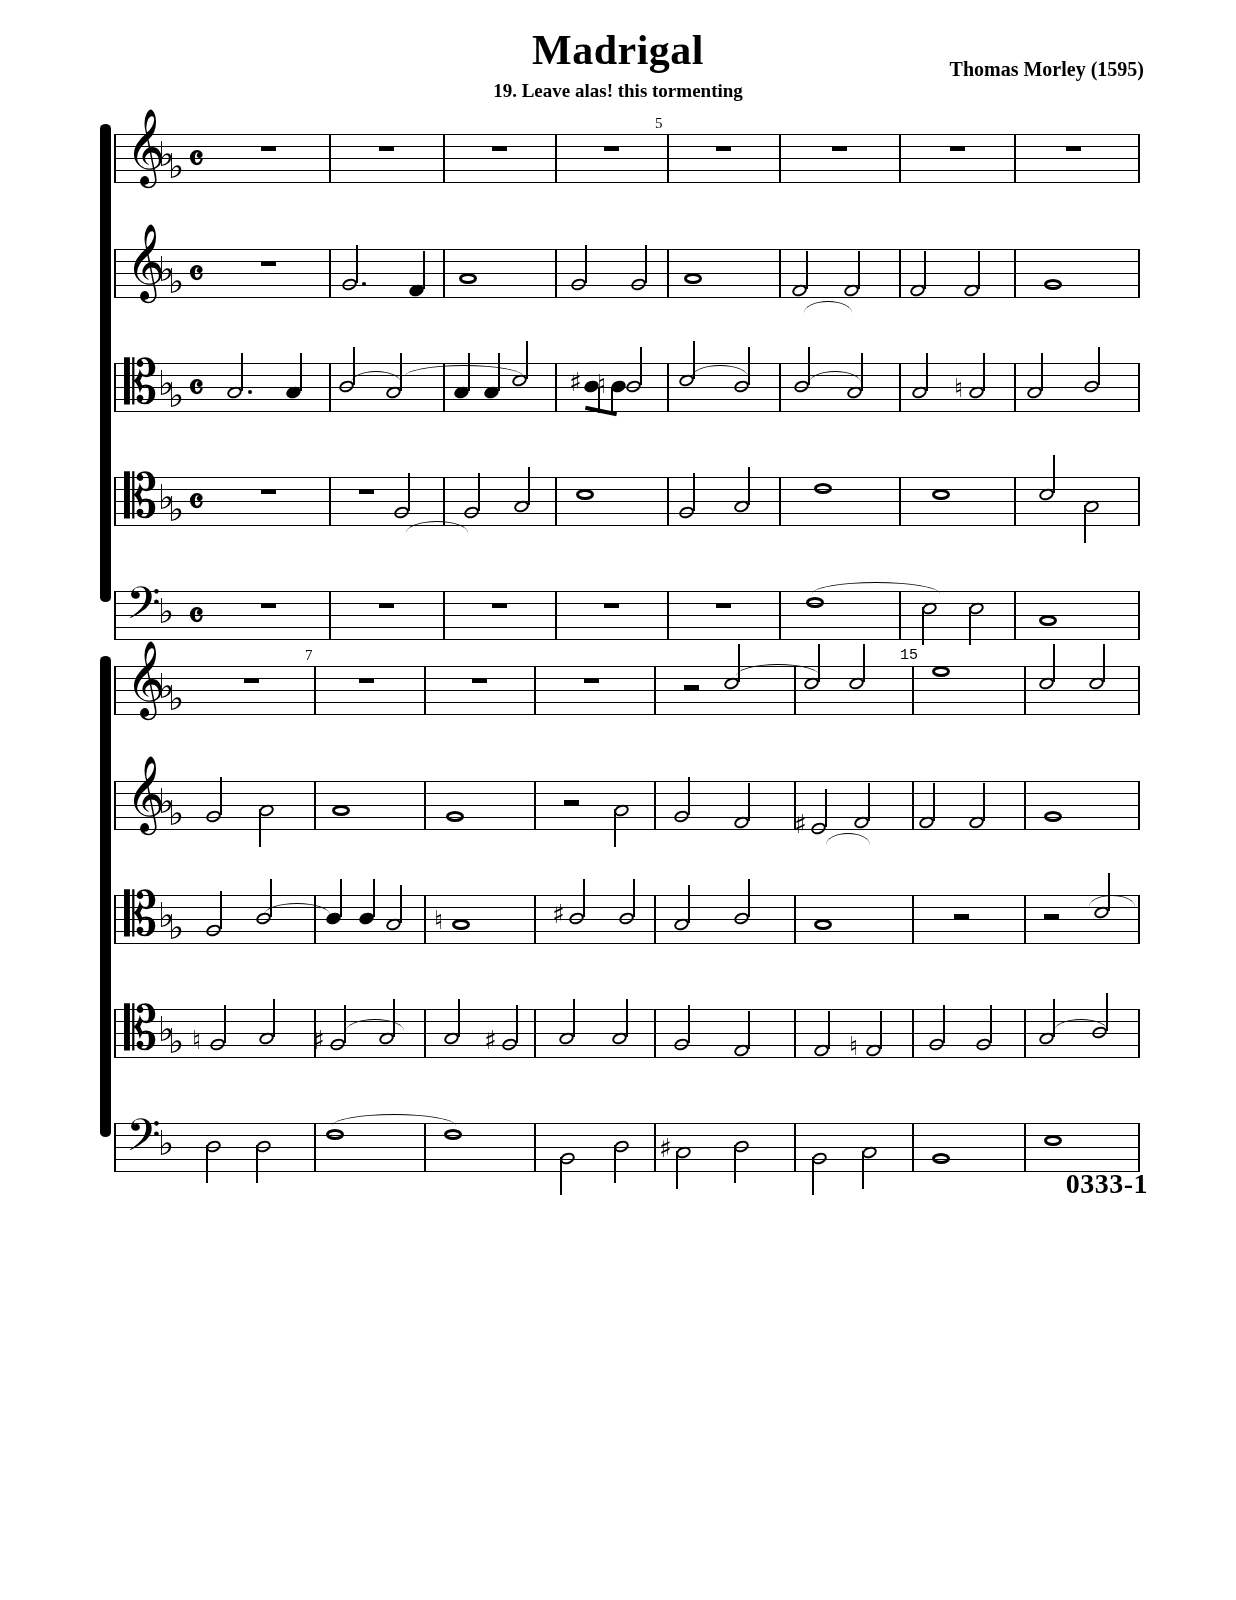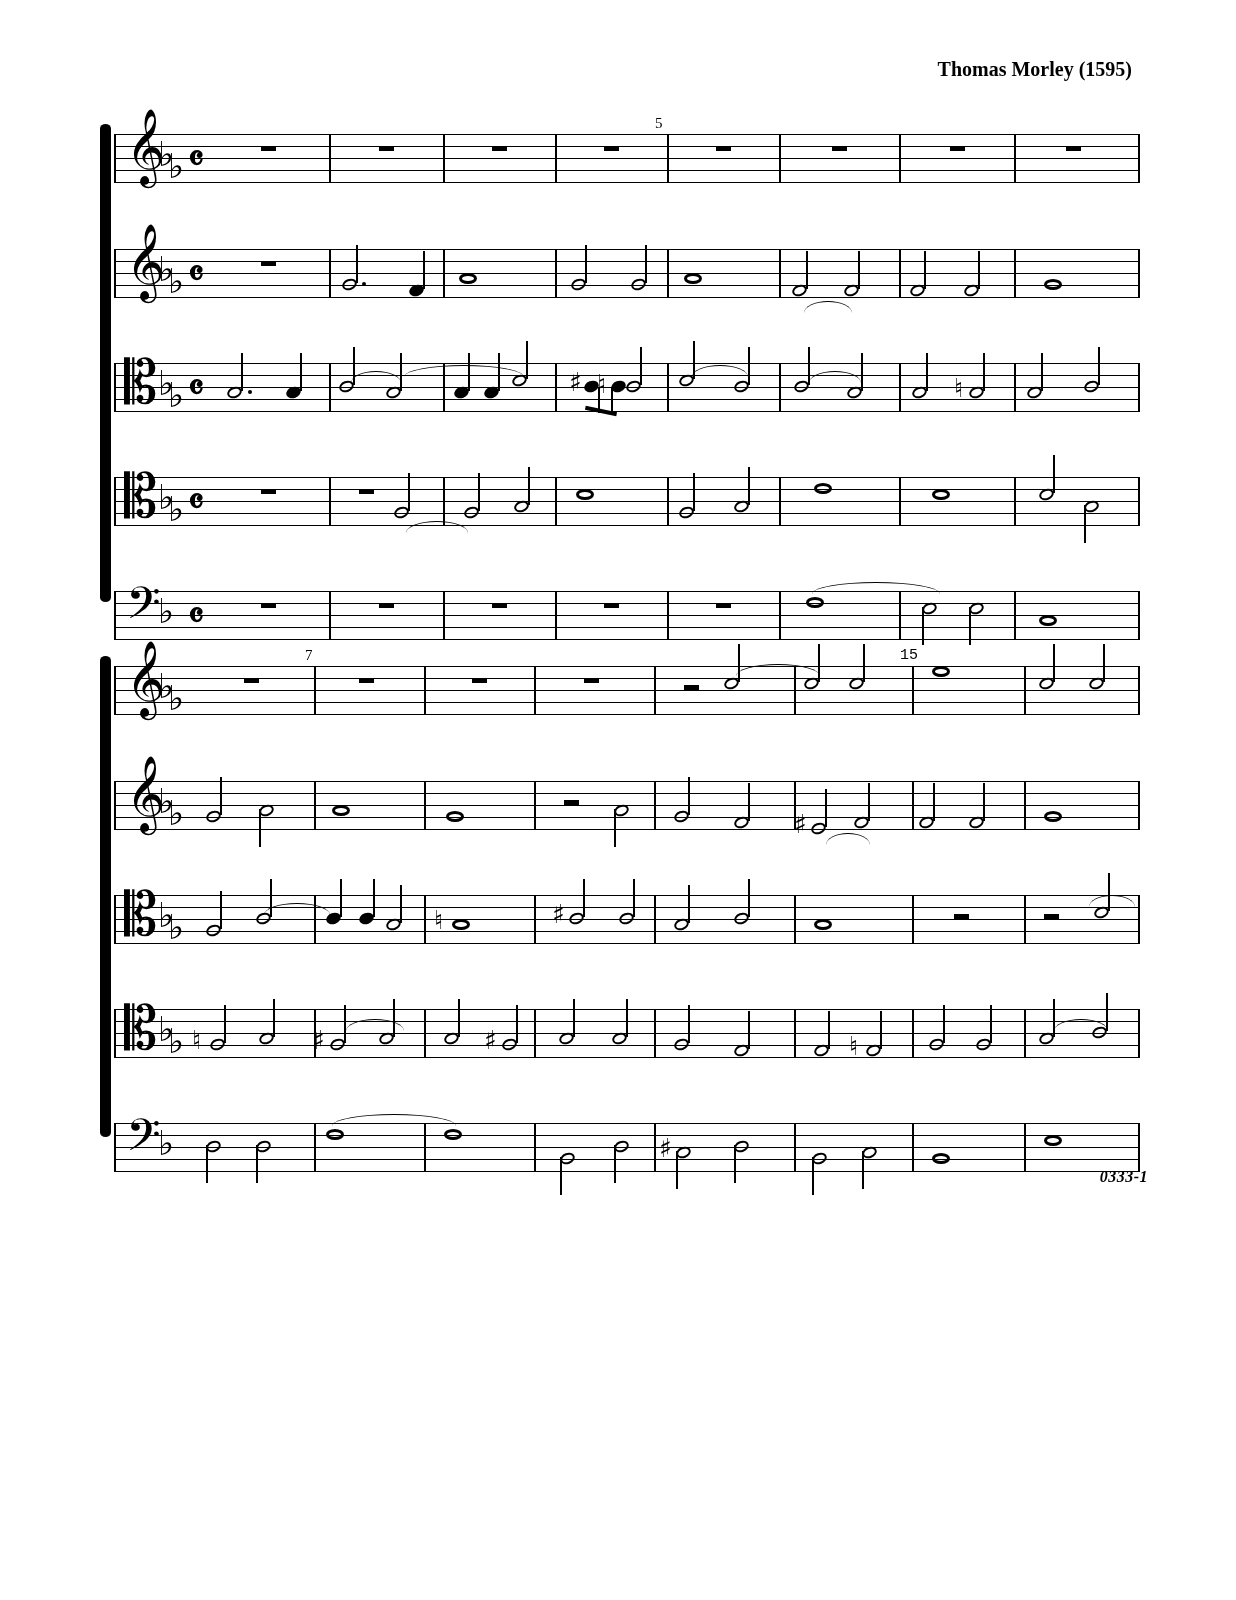--- a/index.html
+++ b/index.html
@@ -35,32 +35,31 @@
   .subtitle {
     position: absolute;
     left: 0; top: 80px;
     width: 1236px;
     text-align: center;
     font-size: 19px;
     font-weight: bold;
   }
   .composer {
     position: absolute;
-    right: 104px; top: 58px;
+    right: 92px; top: 58px;
     font-size: 20px;
     font-weight: bold;
     white-space: nowrap;
   }
   .plate {
     position: absolute;
     right: 88px; top: 1168px;
-    font-size: 16px;
+    font-size: 28px;
     font-weight: bold;
     letter-spacing: 0.5px;
-    font-style: italic;
   }
 
   
   .system {
     position: absolute;
     left: 100px;
     width: 1040px;
   }
   .system-1 { top: 128px; height: 470px; }
   .system-2 { top: 660px; height: 475px; }
@@ -221,20 +220,22 @@
     position: absolute;
     font-family: "Liberation Serif", serif;
     font-size: 15px;
   }
 </style>
 </head>
 <body>
 
 <div class="page">
 
+  <div class="title">Madrigal</div>
+  <div class="subtitle">19. Leave alas! this tormenting</div>
   <div class="composer">Thomas Morley (1595)</div>
   <div class="plate">0333-1</div>
 
   <div class="system system-1">
     <div class="sys-brace" style="top:4px;height:462px;"></div>
 
     <div class="measnum" style="left:555px; top:-13px;">5</div>
 
     <div class="staff" style="top:6px;">
       <div class="line l0"></div>

